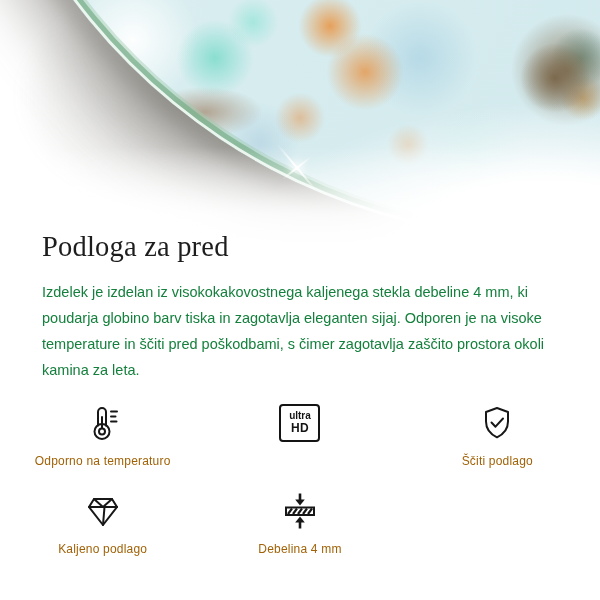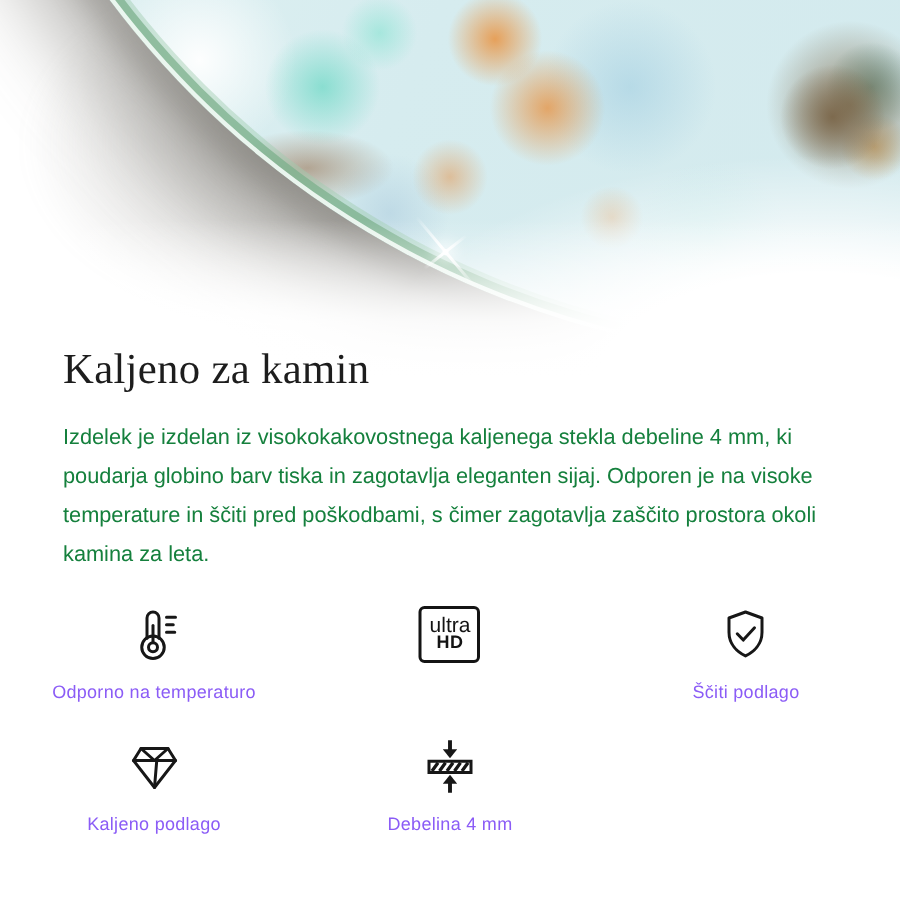--- a/index.html
+++ b/index.html
@@ -54,41 +54,41 @@
   .content{position:absolute;left:42px;top:228px;width:520px;z-index:5;}
   h1{margin:0;font-family:"Liberation Serif","DejaVu Serif",serif;font-weight:500;
      font-size:28.5px;line-height:37px;color:#1d1d1d;letter-spacing:.2px;}
   .desc{margin:14px 0 0 0;font-size:14.5px;line-height:26px;color:#15803d;width:516px;}
 
   
   .features{position:absolute;left:4px;right:4px;top:400px;z-index:5;
     display:grid;grid-template-columns:repeat(3,1fr);row-gap:20px;}
   .feature{display:flex;flex-direction:column;align-items:center;}
   .icon-wrap{height:46px;display:flex;align-items:center;justify-content:center;}
-  .feature-label{margin-top:8px;font-size:12px;color:#8b5cf6;letter-spacing:.2px;}
+  .feature-label{margin-top:8px;font-size:12px;color:#a16207;letter-spacing:.2px;}
   svg.fic{stroke:#171717;fill:none;stroke-width:2;stroke-linecap:round;stroke-linejoin:round;}
   .uhd-box{width:37px;height:34px;border:2.5px solid #141414;border-radius:4px;
     display:flex;flex-direction:column;align-items:center;justify-content:center;color:#141414;}
-  .uhd-top{font-size:14px;font-weight:400;line-height:10px;}
+  .uhd-top{font-size:10px;font-weight:700;line-height:10px;}
   .uhd-bottom{font-size:12px;font-weight:700;line-height:15px;letter-spacing:.3px;}
 </style>
 </head>
 <body>
 
 <div class="hero">
   <div class="hero-shadow"></div>
   <div class="glass"></div>
   <div class="sparkle">
       <div class="sparkle-core"></div>
     </div>
   <div class="hero-fade"></div>
 </div>
 
 <div class="content">
-  <h1><span>Kaljeno za kamin</span><br></h1>
+  <h1><span>Podloga za pred</span><br></h1>
   <p class="desc">Izdelek je izdelan iz visokokakovostnega kaljenega stekla debeline 4 mm, ki poudarja globino barv tiska in zagotavlja eleganten sijaj. Odporen je na visoke temperature in ščiti pred poškodbami, s čimer zagotavlja zaščito prostora okoli kamina za leta.</p>
 </div>
 
 <div class="features">
 
   <div class="feature">
     <div class="icon-wrap">
       <svg class="fic" width="40" height="40" viewBox="0 0 40 40">
         <circle cx="19" cy="28.5" r="7.5"></circle>
         <circle cx="19" cy="28.5" r="3"></circle>

